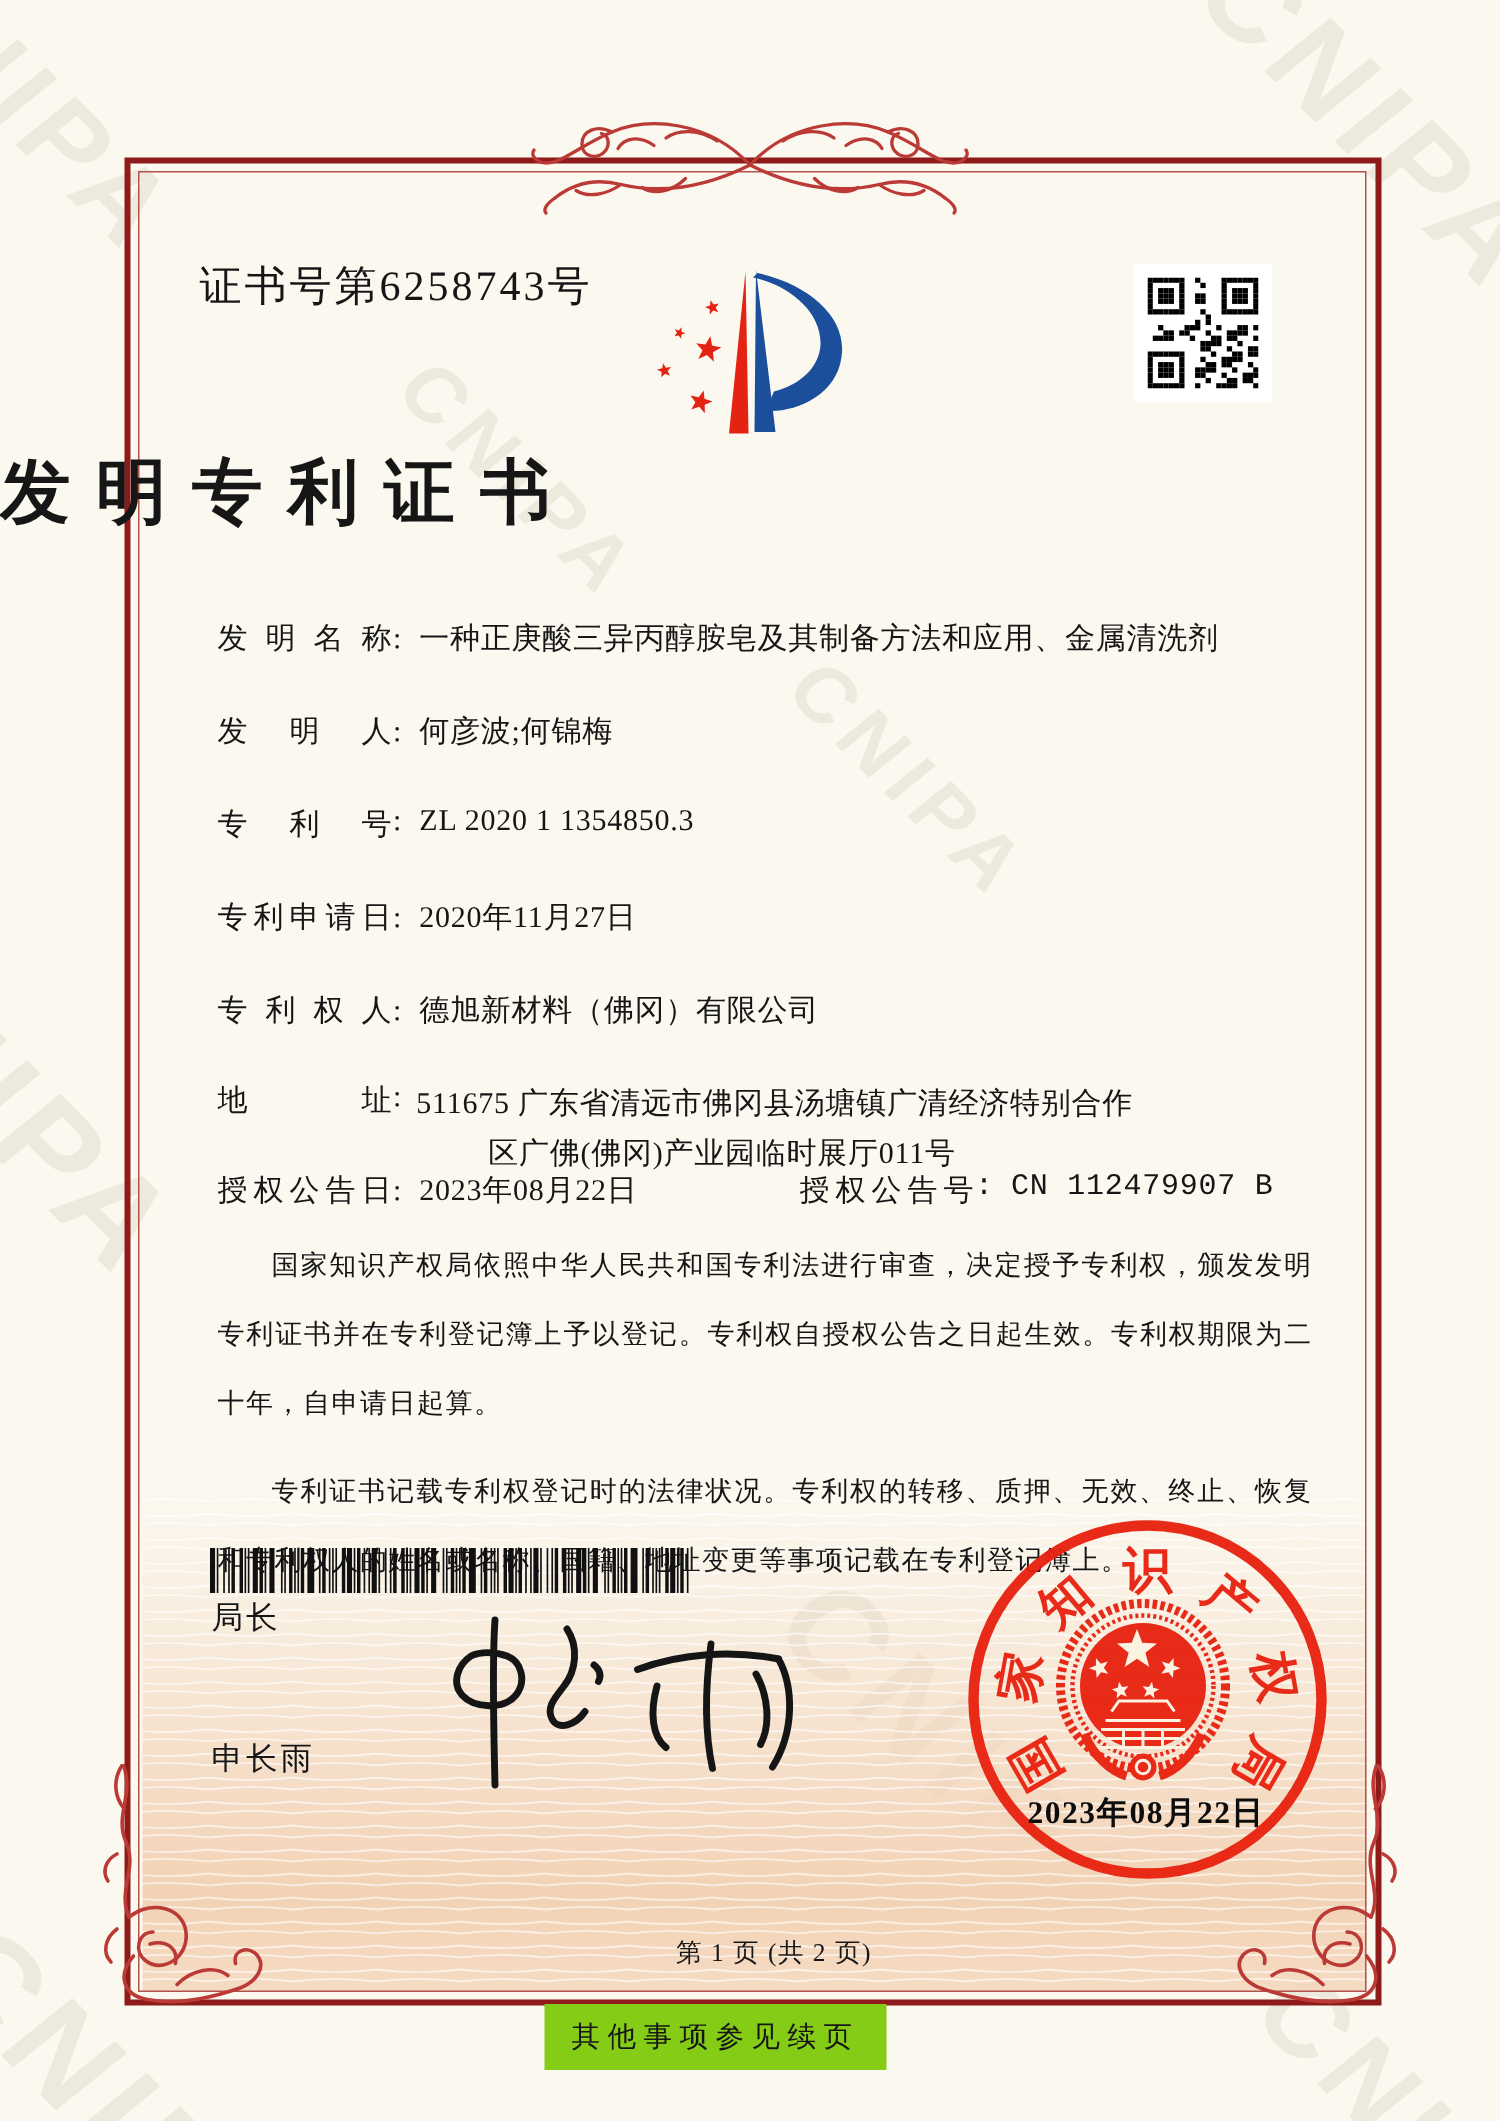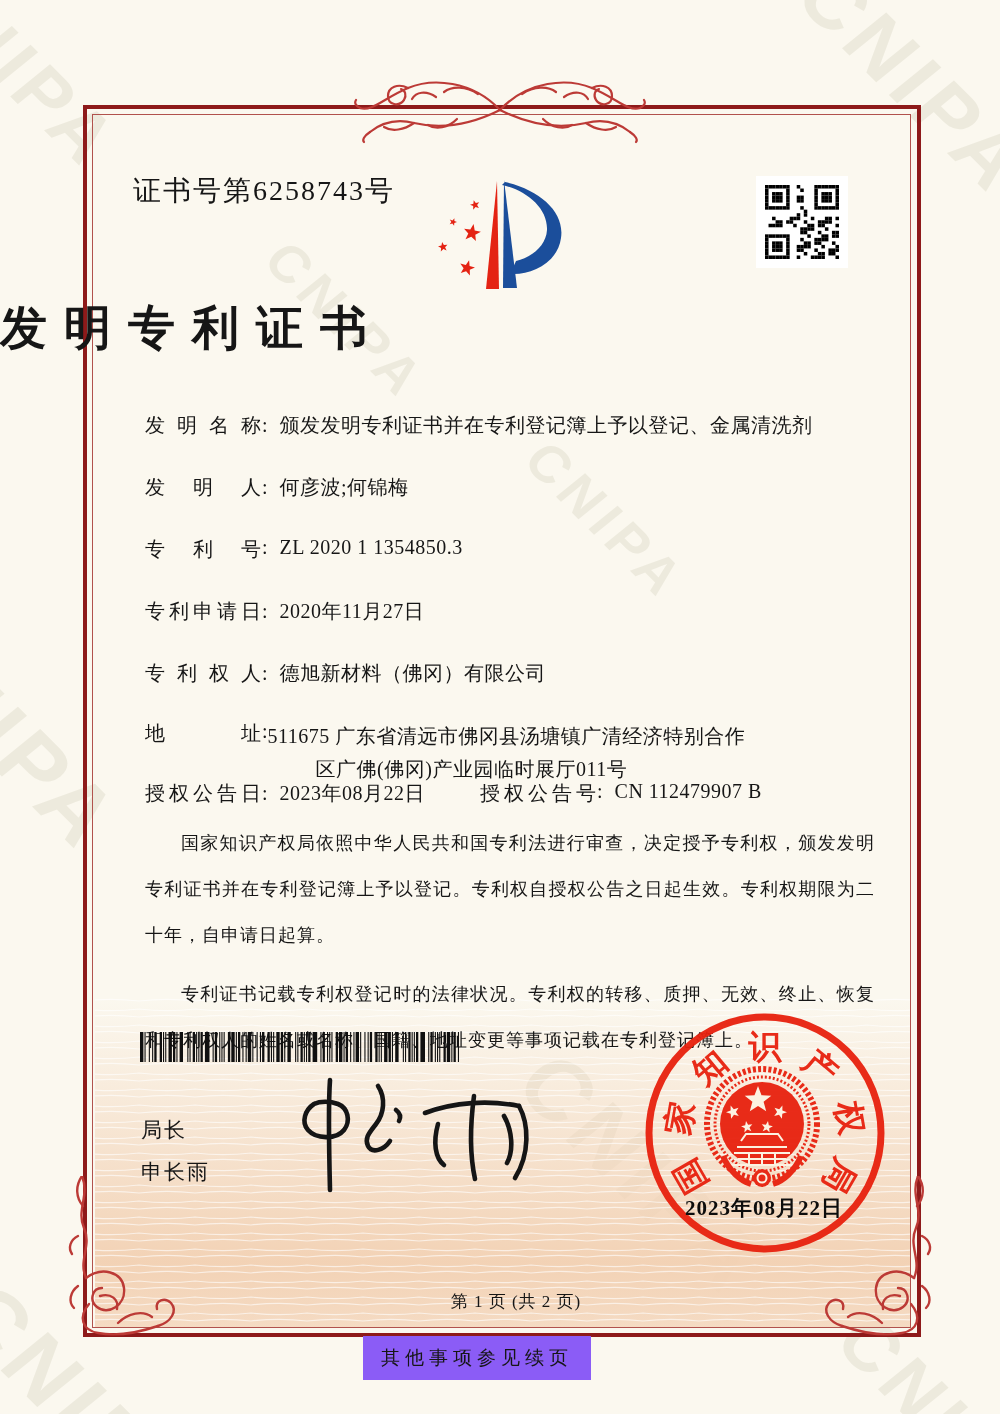--- a/index.html
+++ b/index.html
@@ -41,41 +41,41 @@
   .qr-box svg{position:absolute; left:9px; top:9px;}
   .doc-title{
     position:absolute; left:0; top:297px; width:100%; 
     font-size:47px; font-weight:700; letter-spacing:17px; padding-right:10px;
     box-sizing:border-box; z-index:4;
   }
   .frow{position:absolute; left:145px; font-size:20px; z-index:4; white-space:nowrap;}
   .flabel{display:inline-block; width:116px; text-align:justify; text-align-last:justify; vertical-align:top;}
   .fcolon{display:inline-block; margin-left:1px;}
   .fvalue{margin-left:12px; letter-spacing:0.5px;}
-  .fvalue-block{display:inline-block; vertical-align:top; margin-left:0; line-height:33px; letter-spacing:0.5px; white-space:nowrap;}
+  .fvalue-block{display:inline-block; vertical-align:top; margin-left:10px; line-height:33px; letter-spacing:0.5px; white-space:nowrap;}
   .frow2{position:absolute; font-size:20px; z-index:4; white-space:nowrap;}
   .body-text{
     position:absolute; left:145px; top:820px; width:730px; z-index:4;
     font-size:18px; line-height:46px; letter-spacing:1px; text-align:justify;
   }
   .body-text p{margin:0 0 13px 0; text-indent:2em;}
   .barcode{position:absolute; left:140px; top:1032px; z-index:4;}
-  .sig-title{position:absolute; left:141px; top:1116px; font-size:21px;
+  .sig-title{position:absolute; left:141px; top:1064px; font-size:21px;
     font-family:"Liberation Sans","DejaVu Sans",sans-serif; z-index:4; letter-spacing:2px;}
   .sig-name{position:absolute; left:141px; top:1158px; font-size:21px;
     font-family:"Liberation Sans","DejaVu Sans",sans-serif; z-index:4; letter-spacing:2px;}
   .signature{position:absolute; left:278px; top:1066px; z-index:4;}
   .seal{position:absolute; left:645px; top:1013px; width:240px; height:240px; z-index:5; opacity:.95;}
   .seal-date{
     position:absolute; left:678px; top:1194px; width:172px; text-align:center;
     font-size:21px; font-weight:700; color:#0d0d0d; letter-spacing:1px; z-index:6;
   }
   .page-indicator{position:absolute; left:16px; top:1290px; width:100%; text-align:center; font-size:17px; z-index:4; letter-spacing:1px;}
   .cont-note{
-    position:absolute; left:363px; top:1336px; background:#8b5cf6; padding:9px 18px;
+    position:absolute; left:363px; top:1336px; background:#84cc16; padding:9px 18px;
     font-size:19px; letter-spacing:5px; z-index:4;
   }
 </style>
 </head>
 <body>
 
 <div class="page">
 
   <div class="wm" style="left:-45px; top:-55px; font-size:74px;">CNIPA</div>
   <div class="wm" style="left:850px; top:-50px; font-size:82px;">CNIPA</div>
@@ -380,41 +380,41 @@
         <rect x="49.33333333333333" y="70.47619047619048" width="3.5238095238095237" height="3.5238095238095237" fill="#000"></rect>
         <rect x="52.857142857142854" y="70.47619047619048" width="3.5238095238095237" height="3.5238095238095237" fill="#000"></rect>
         <rect x="56.38095238095238" y="70.47619047619048" width="3.5238095238095237" height="3.5238095238095237" fill="#000"></rect>
         <rect x="70.47619047619048" y="70.47619047619048" width="3.5238095238095237" height="3.5238095238095237" fill="#000"></rect>
       </svg>
   </div>
 
   <div class="doc-title">发明专利证书</div>
 
   <div class="frow" style="top:412px;">
-    <span class="flabel">发明名称</span><span class="fcolon">:</span><span class="fvalue">颁发发明专利证书并在专利登记簿上予以登记、金属清洗剂</span>
+    <span class="flabel">发明名称</span><span class="fcolon">:</span><span class="fvalue">一种正庚酸三异丙醇胺皂及其制备方法和应用、金属清洗剂</span>
   </div>
   <div class="frow" style="top:474px;">
     <span class="flabel">发明人</span><span class="fcolon">:</span><span class="fvalue">何彦波;何锦梅</span>
   </div>
   <div class="frow" style="top:536px;">
     <span class="flabel">专利号</span><span class="fcolon">:</span><span class="fvalue">ZL 2020 1 1354850.3</span>
   </div>
   <div class="frow" style="top:598px;">
     <span class="flabel">专利申请日</span><span class="fcolon">:</span><span class="fvalue">2020年11月27日</span>
   </div>
   <div class="frow" style="top:660px;">
     <span class="flabel">专利权人</span><span class="fcolon">:</span><span class="fvalue">德旭新材料（佛冈）有限公司</span>
   </div>
   <div class="frow" style="top:720px;">
     <span class="flabel">地址</span><span class="fcolon">:</span><span class="fvalue-block"><span style="display:block;">511675 广东省清远市佛冈县汤塘镇广清经济特别合作</span><span style="display:block;padding-left:48px;">区广佛(佛冈)产业园临时展厅011号</span></span>
   </div>
   <div class="frow" style="top:780px;">
     <span class="flabel">授权公告日</span><span class="fcolon">:</span><span class="fvalue">2023年08月22日</span>
   </div>
-  <div class="frow2" style="left:480px; top:780px;">
+  <div class="frow2" style="left:533px; top:780px;font-family:Liberation Mono, monospace;">
     <span class="flabel">授权公告号</span><span class="fcolon">:</span><span class="fvalue">CN 112479907 B</span>
   </div>
 
   <div class="body-text">
     <p>国家知识产权局依照中华人民共和国专利法进行审查，决定授予专利权，颁发发明专利证书并在专利登记簿上予以登记。专利权自授权公告之日起生效。专利权期限为二十年，自申请日起算。</p>
     <p>专利证书记载专利权登记时的法律状况。专利权的转移、质押、无效、终止、恢复和专利权人的姓名或名称、国籍、地址变更等事项记载在专利登记簿上。</p>
   </div>
 
   <svg class="barcode" id="barcode" width="324" height="30" viewBox="0 0 324 30">
       <rect x="0.0" y="0" width="3.4" height="30" fill="#101010"></rect>

